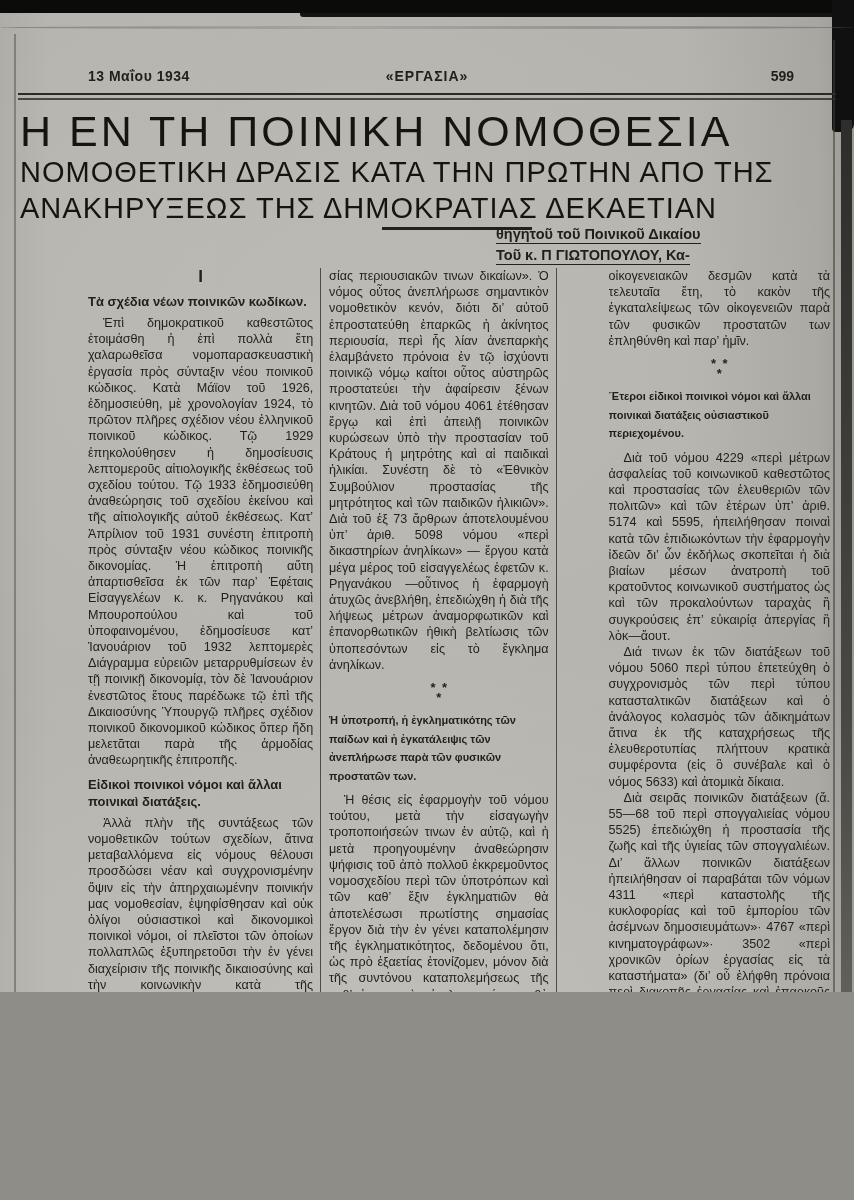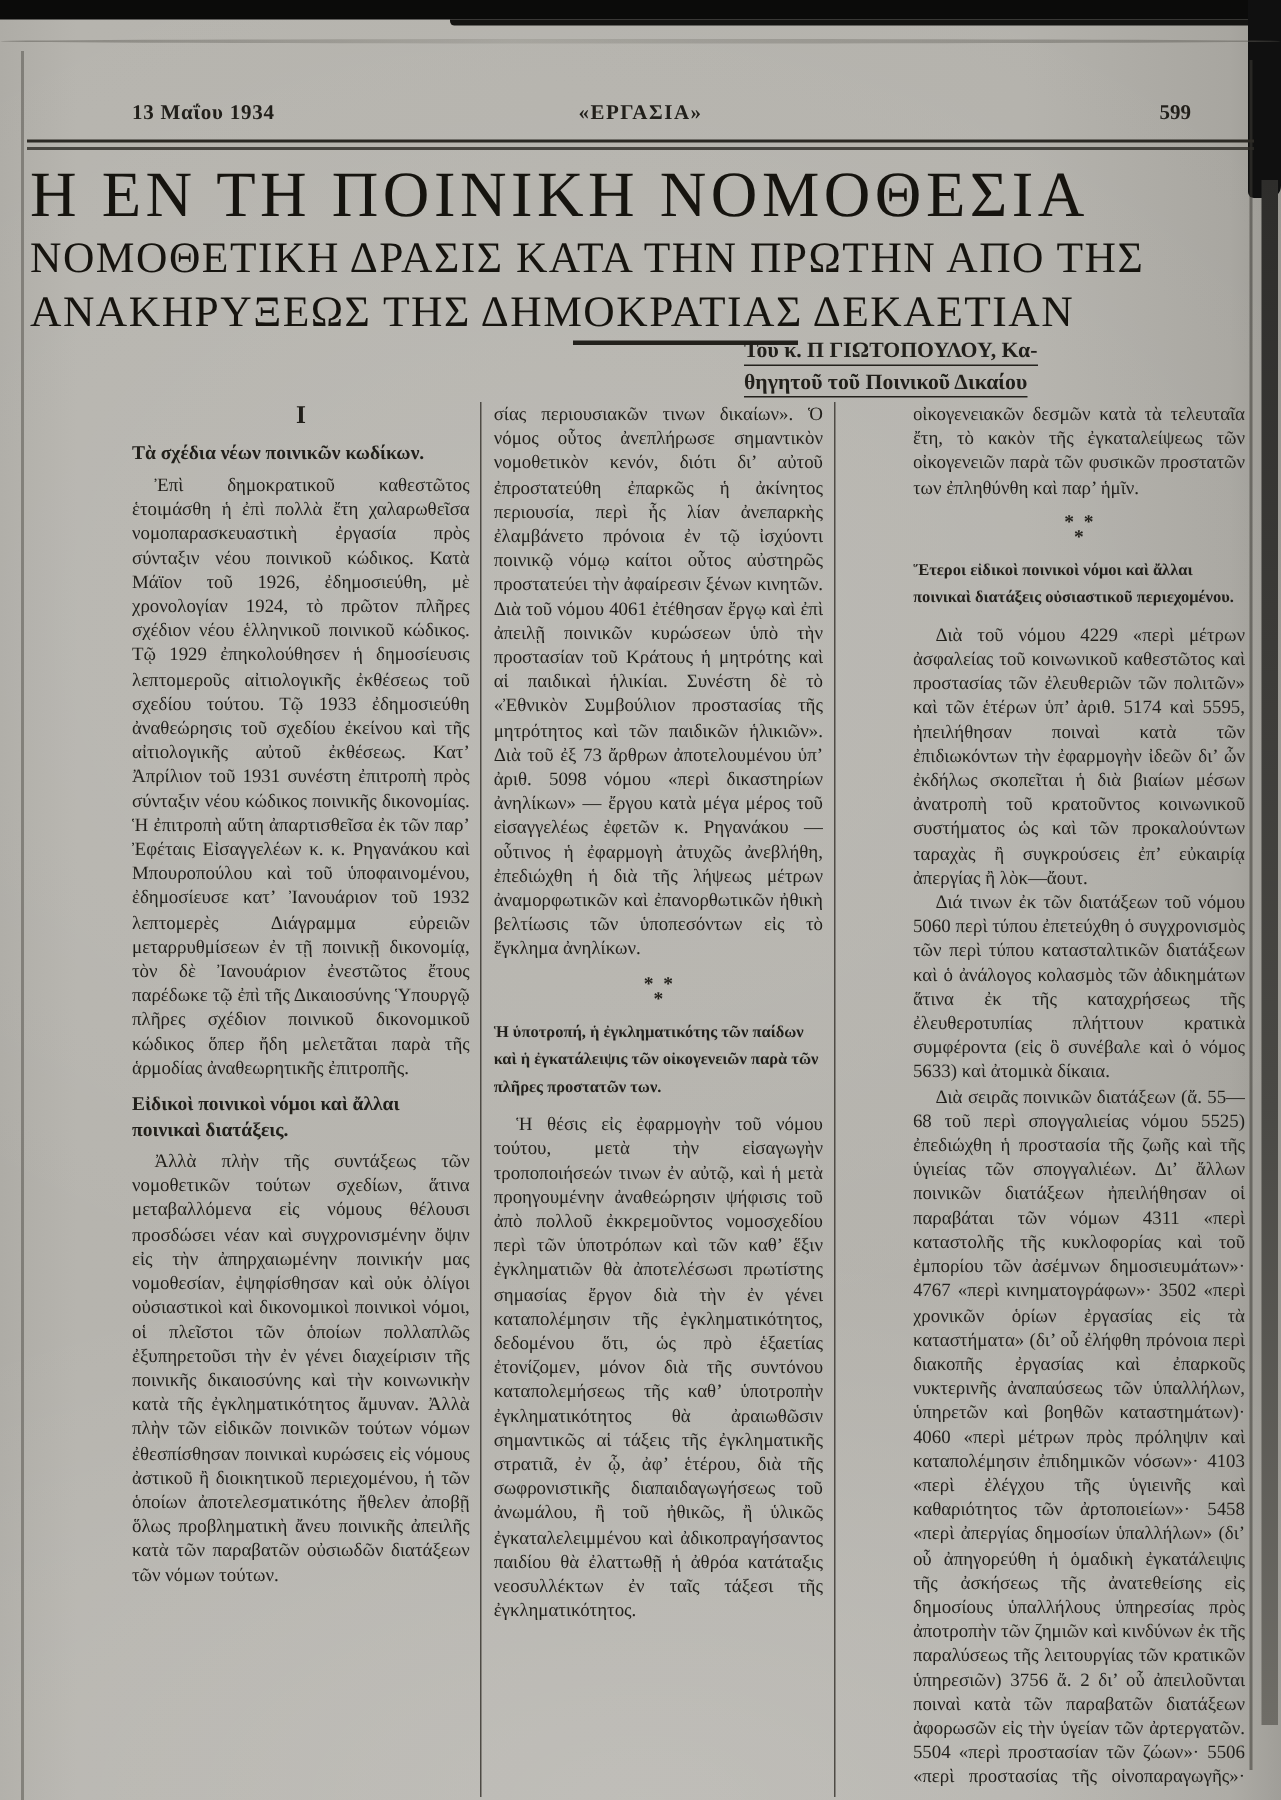--- a/index.html
+++ b/index.html
@@ -1,23 +1,23 @@
 <!DOCTYPE html>
 <html lang="el"><head>
 <meta charset="utf-8">
 <style>
   html,body{margin:0;padding:0;background:#8f8d88;}
   #scan{
-    position:relative;width:854px;height:1200px;overflow:hidden;
+    position:relative;width:854px;height:992px;overflow:hidden;
     background:
       radial-gradient(ellipse 900px 700px at 45% 35%, rgba(255,255,255,0.10), rgba(0,0,0,0) 70%),
       radial-gradient(ellipse 1000px 500px at 50% 100%, rgba(255,255,255,0.14), rgba(0,0,0,0) 75%),
       linear-gradient(90deg, #aeaca6 0%, #b6b4ae 6%, #b4b2ac 80%, #a8a6a0 96%, #9a9892 100%),
       #b3b1ab;
-    font-family:Liberation Serif, serif;
+    font-family:Liberation Sans, sans-serif;
     color:#211f1a;
   }
   
   .top-black{position:absolute;left:0;top:0;width:854px;height:13px;background:#0b0b0a;}
   .top-black2{position:absolute;left:300px;top:13px;width:554px;height:4px;background:#141412;border-radius:0 0 3px 3px;}
   .right-black{position:absolute;right:0;top:0;width:22px;height:132px;background:#101010;border-radius:0 0 8px 4px;}
   .right-strip{position:absolute;right:2px;top:120px;width:11px;height:1030px;background:linear-gradient(180deg,#2e2d2b,#4a4945 60%,#6f6d67);}
   .right-edgeline{position:absolute;right:19px;top:40px;width:2px;height:1140px;background:rgba(60,58,52,0.55);}
   .left-edgeline{position:absolute;left:14px;top:34px;width:2px;height:1166px;background:rgba(70,68,62,0.45);}
   .top-curve{position:absolute;left:0;top:26px;width:854px;height:3px;background:linear-gradient(90deg,rgba(90,88,82,0.5),rgba(120,118,110,0.25) 40%,rgba(90,88,82,0.5));border-radius:50%;}
@@ -78,40 +78,40 @@
   <div class="rule r2"></div>
 
   <div class="headline">
     <div class="l1">Η ΕΝ ΤΗ ΠΟΙΝΙΚΗ ΝΟΜΟΘΕΣΙΑ</div>
     <div class="l2">ΝΟΜΟΘΕΤΙΚΗ ΔΡΑΣΙΣ ΚΑΤΑ ΤΗΝ ΠΡΩΤΗΝ ΑΠΟ ΤΗΣ</div>
     <div class="l3">ΑΝΑΚΗΡΥΞΕΩΣ ΤΗΣ ΔΗΜΟΚΡΑΤΙΑΣ ΔΕΚΑΕΤΙΑΝ</div>
   </div>
   <div class="head-rule"></div>
 
   <div class="byline">
+    <div><span>θηγητοῦ τοῦ Ποινικοῦ Δικαίου</span></div>
     <div><span>Τοῦ κ. Π ΓΙΩΤΟΠΟΥΛΟΥ, Κα-</span></div>
-    <div><span>θηγητοῦ τοῦ Ποινικοῦ Δικαίου</span></div>
   </div>
 
   <div class="cols">
     <div class="col col1">
         <div class="blk-numeral">I</div>
         <div class="blk-h">Τὰ σχέδια νέων ποινικῶν κωδίκων.</div>
         <div class="blk-p">Ἐπὶ δημοκρατικοῦ καθεστῶτος ἑτοιμάσθη ἡ ἐπὶ πολλὰ ἔτη χαλαρωθεῖσα νομοπαρασκευαστικὴ ἐργασία πρὸς σύνταξιν νέου ποινικοῦ κώδικος. Κατὰ Μάϊον τοῦ 1926, ἐδημοσιεύθη, μὲ χρονολογίαν 1924, τὸ πρῶτον πλῆρες σχέδιον νέου ἑλληνικοῦ ποινικοῦ κώδικος. Τῷ 1929 ἐπηκολούθησεν ἡ δημοσίευσις λεπτομεροῦς αἰτιολογικῆς ἐκθέσεως τοῦ σχεδίου τούτου. Τῷ 1933 ἐδημοσιεύθη ἀναθεώρησις τοῦ σχεδίου ἐκείνου καὶ τῆς αἰτιολογικῆς αὐτοῦ ἐκθέσεως. Κατ’ Ἀπρίλιον τοῦ 1931 συνέστη ἐπιτροπὴ πρὸς σύνταξιν νέου κώδικος ποινικῆς δικονομίας. Ἡ ἐπιτροπὴ αὕτη ἀπαρτισθεῖσα ἐκ τῶν παρ’ Ἐφέταις Εἰσαγγελέων κ. κ. Ρηγανάκου καὶ Μπουροπούλου καὶ τοῦ ὑποφαινομένου, ἐδημοσίευσε κατ’ Ἰανουάριον τοῦ 1932 λεπτομερὲς Διάγραμμα εὐρειῶν μεταρρυθμίσεων ἐν τῇ ποινικῇ δικονομίᾳ, τὸν δὲ Ἰανουάριον ἐνεστῶτος ἔτους παρέδωκε τῷ ἐπὶ τῆς Δικαιοσύνης Ὑπουργῷ πλῆρες σχέδιον ποινικοῦ δικονομικοῦ κώδικος ὅπερ ἤδη μελετᾶται παρὰ τῆς ἁρμοδίας ἀναθεωρητικῆς ἐπιτροπῆς.</div>
         <div class="blk-h">Εἰδικοὶ ποινικοὶ νόμοι καὶ ἄλλαι ποινικαὶ διατάξεις.</div>
         <div class="blk-p">Ἀλλὰ πλὴν τῆς συντάξεως τῶν νομοθετικῶν τούτων σχεδίων, ἅτινα μεταβαλλόμενα εἰς νόμους θέλουσι προσδώσει νέαν καὶ συγχρονισμένην ὄψιν εἰς τὴν ἀπηρχαιωμένην ποινικήν μας νομοθεσίαν, ἐψηφίσθησαν καὶ οὐκ ὀλίγοι οὐσιαστικοὶ καὶ δικονομικοὶ ποινικοὶ νόμοι, οἱ πλεῖστοι τῶν ὁποίων πολλαπλῶς ἐξυπηρετοῦσι τὴν ἐν γένει διαχείρισιν τῆς ποινικῆς δικαιοσύνης καὶ τὴν κοινωνικὴν κατὰ τῆς ἐγκληματικότητος ἄμυναν. Ἀλλὰ πλὴν τῶν εἰδικῶν ποινικῶν τούτων νόμων ἐθεσπίσθησαν ποινικαὶ κυρώσεις εἰς νόμους ἀστικοῦ ἢ διοικητικοῦ περιεχομένου, ἡ τῶν ὁποίων ἀποτελεσματικότης ἤθελεν ἀποβῇ ὅλως προβληματικὴ ἄνευ ποινικῆς ἀπειλῆς κατὰ τῶν παραβατῶν οὐσιωδῶν διατάξεων τῶν νόμων τούτων.</div>
       </div>
     <div class="divider"></div>
     <div class="col col2">
         <div class="blk-pc">σίας περιουσιακῶν τινων δικαίων». Ὁ νόμος οὗτος ἀνεπλήρωσε σημαντικὸν νομοθετικὸν κενόν, διότι δι’ αὐτοῦ ἐπροστατεύθη ἐπαρκῶς ἡ ἀκίνητος περιουσία, περὶ ἧς λίαν ἀνεπαρκὴς ἐλαμβάνετο πρόνοια ἐν τῷ ἰσχύοντι ποινικῷ νόμῳ καίτοι οὗτος αὐστηρῶς προστατεύει τὴν ἀφαίρεσιν ξένων κινητῶν. Διὰ τοῦ νόμου 4061 ἐτέθησαν ἔργῳ καὶ ἐπὶ ἀπειλῇ ποινικῶν κυρώσεων ὑπὸ τὴν προστασίαν τοῦ Κράτους ἡ μητρότης καὶ αἱ παιδικαὶ ἡλικίαι. Συνέστη δὲ τὸ «Ἐθνικὸν Συμβούλιον προστασίας τῆς μητρότητος καὶ τῶν παιδικῶν ἡλικιῶν». Διὰ τοῦ ἐξ 73 ἄρθρων ἀποτελουμένου ὑπ’ ἀριθ. 5098 νόμου «περὶ δικαστηρίων ἀνηλίκων» — ἔργου κατὰ μέγα μέρος τοῦ εἰσαγγελέως ἐφετῶν κ. Ρηγανάκου —οὗτινος ἡ ἐφαρμογὴ ἀτυχῶς ἀνεβλήθη, ἐπεδιώχθη ἡ διὰ τῆς λήψεως μέτρων ἀναμορφωτικῶν καὶ ἐπανορθωτικῶν ἠθικὴ βελτίωσις τῶν ὑποπεσόντων εἰς τὸ ἔγκλημα ἀνηλίκων.</div>
         <div class="blk-ast">
           <div>* *</div>
           <div>*</div>
         </div>
-        <div class="blk-hb">Ἡ ὑποτροπή, ἡ ἐγκληματικότης τῶν παίδων καὶ ἡ ἐγκατάλειψις τῶν οἰκογενειῶν παρὰ τῶν πλῆρες προστατῶν των.</div>
+        <div class="blk-hb">Ἡ ὑποτροπή, ἡ ἐγκληματικότης τῶν παίδων καὶ ἡ ἐγκατάλειψις τῶν ἀνεπλήρωσε παρὰ τῶν φυσικῶν προστατῶν των.</div>
         <div class="blk-p">Ἡ θέσις εἰς ἐφαρμογὴν τοῦ νόμου τούτου, μετὰ τὴν εἰσαγωγὴν τροποποιήσεών τινων ἐν αὐτῷ, καὶ ἡ μετὰ προηγουμένην ἀναθεώρησιν ψήφισις τοῦ ἀπὸ πολλοῦ ἐκκρεμοῦντος νομοσχεδίου περὶ τῶν ὑποτρόπων καὶ τῶν καθ’ ἕξιν ἐγκληματιῶν θὰ ἀποτελέσωσι πρωτίστης σημασίας ἔργον διὰ τὴν ἐν γένει καταπολέμησιν τῆς ἐγκληματικότητος, δεδομένου ὅτι, ὡς πρὸ ἑξαετίας ἐτονίζομεν, μόνον διὰ τῆς συντόνου καταπολεμήσεως τῆς καθ’ ὑποτροπὴν ἐγκληματικότητος θὰ ἀραιωθῶσιν σημαντικῶς αἱ τάξεις τῆς ἐγκληματικῆς στρατιᾶ, ἐν ᾧ, ἀφ’ ἑτέρου, διὰ τῆς σωφρονιστικῆς διαπαιδαγωγήσεως τοῦ ἀνωμάλου, ἢ τοῦ ἠθικῶς, ἢ ὑλικῶς ἐγκαταλελειμμένου καὶ ἀδικοπραγήσαντος παιδίου θὰ ἐλαττωθῇ ἡ ἀθρόα κατάταξις νεοσυλλέκτων ἐν ταῖς τάξεσι τῆς ἐγκληματικότητος.</div>
       </div>
     <div class="divider d2"></div>
     <div class="col col3">
         <div class="blk-pc">οἰκογενειακῶν δεσμῶν κατὰ τὰ τελευταῖα ἔτη, τὸ κακὸν τῆς ἐγκαταλείψεως τῶν οἰκογενειῶν παρὰ τῶν φυσικῶν προστατῶν των ἐπληθύνθη καὶ παρ’ ἡμῖν.</div>
         <div class="blk-ast">
           <div>* *</div>
           <div>*</div>
         </div>
         <div class="blk-hb">Ἕτεροι εἰδικοὶ ποινικοὶ νόμοι καὶ ἄλλαι ποινικαὶ διατάξεις οὐσιαστικοῦ περιεχομένου.</div>

